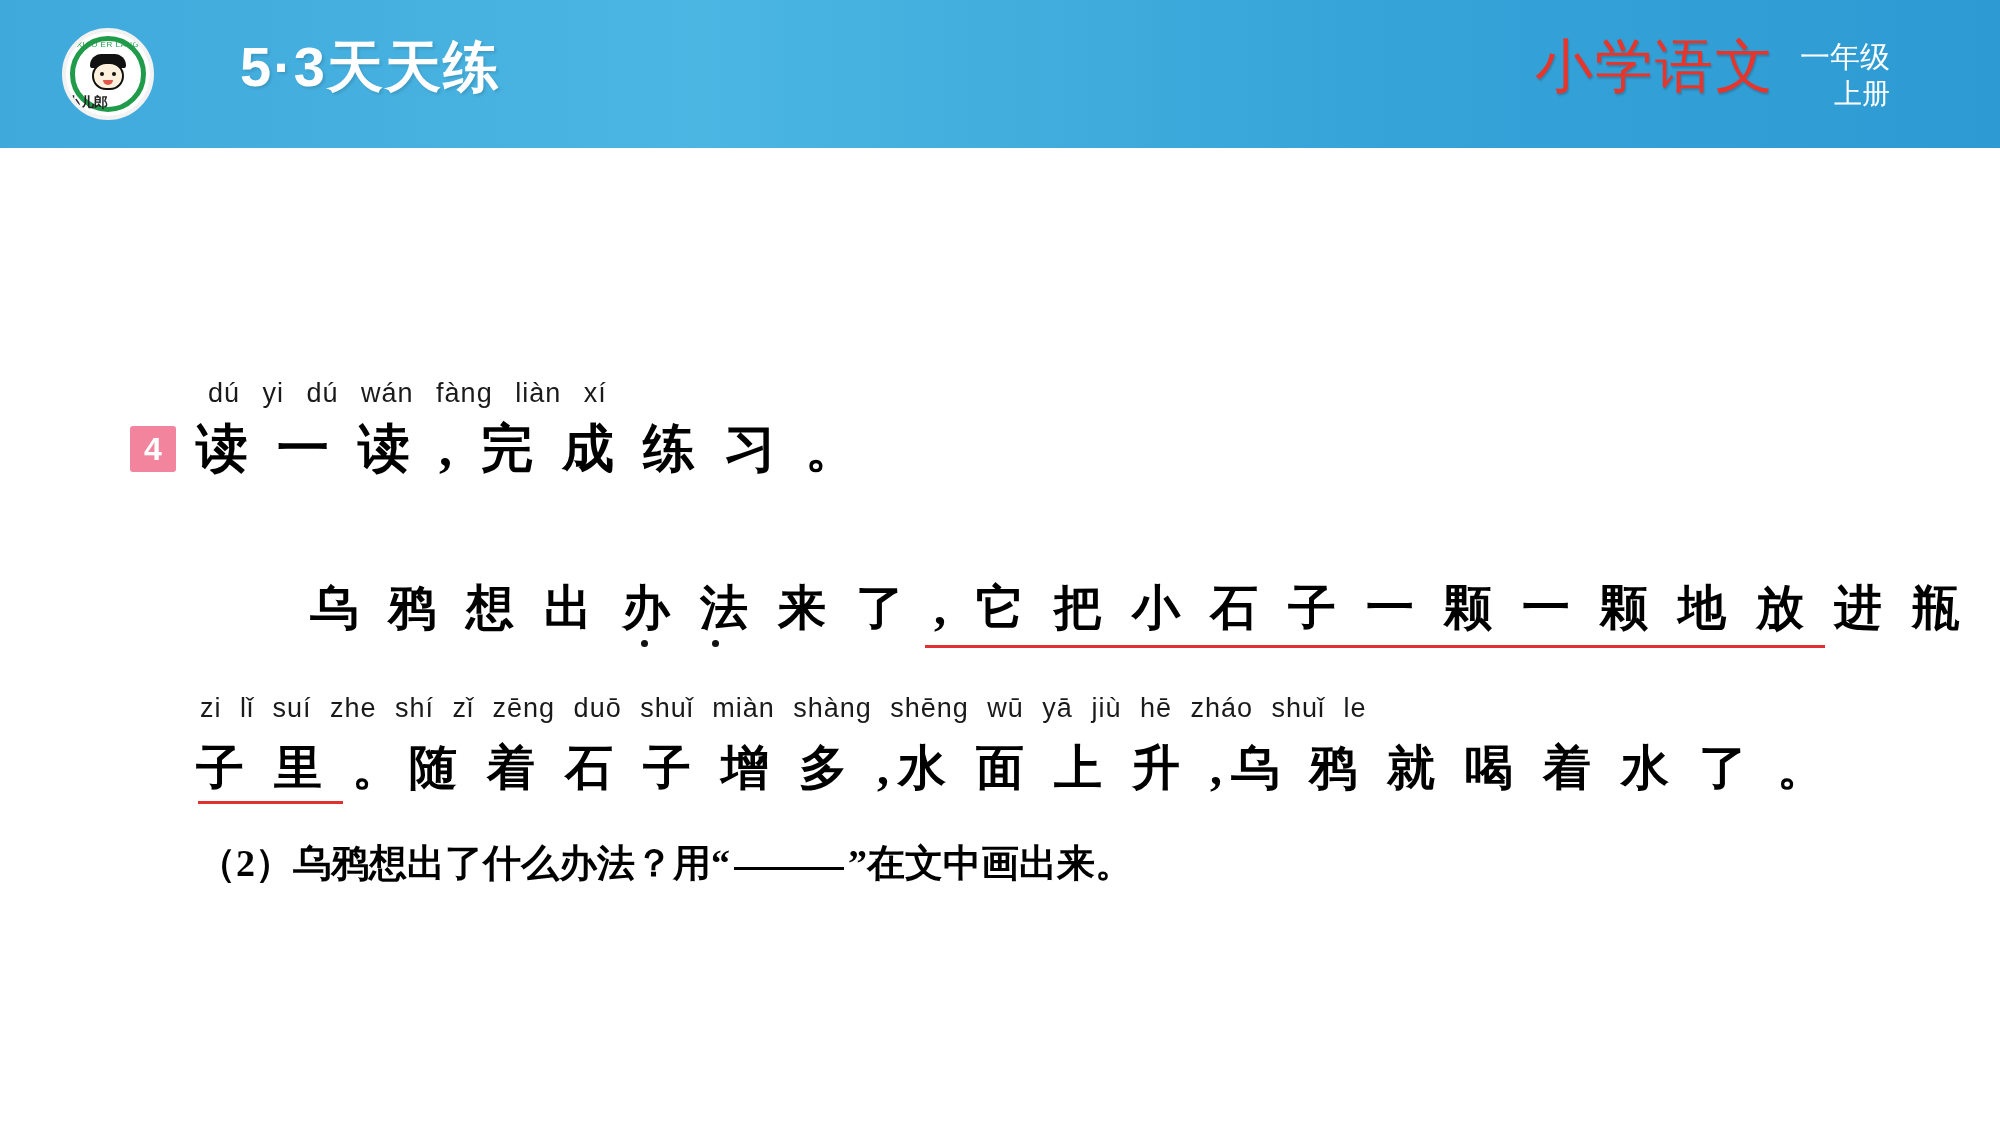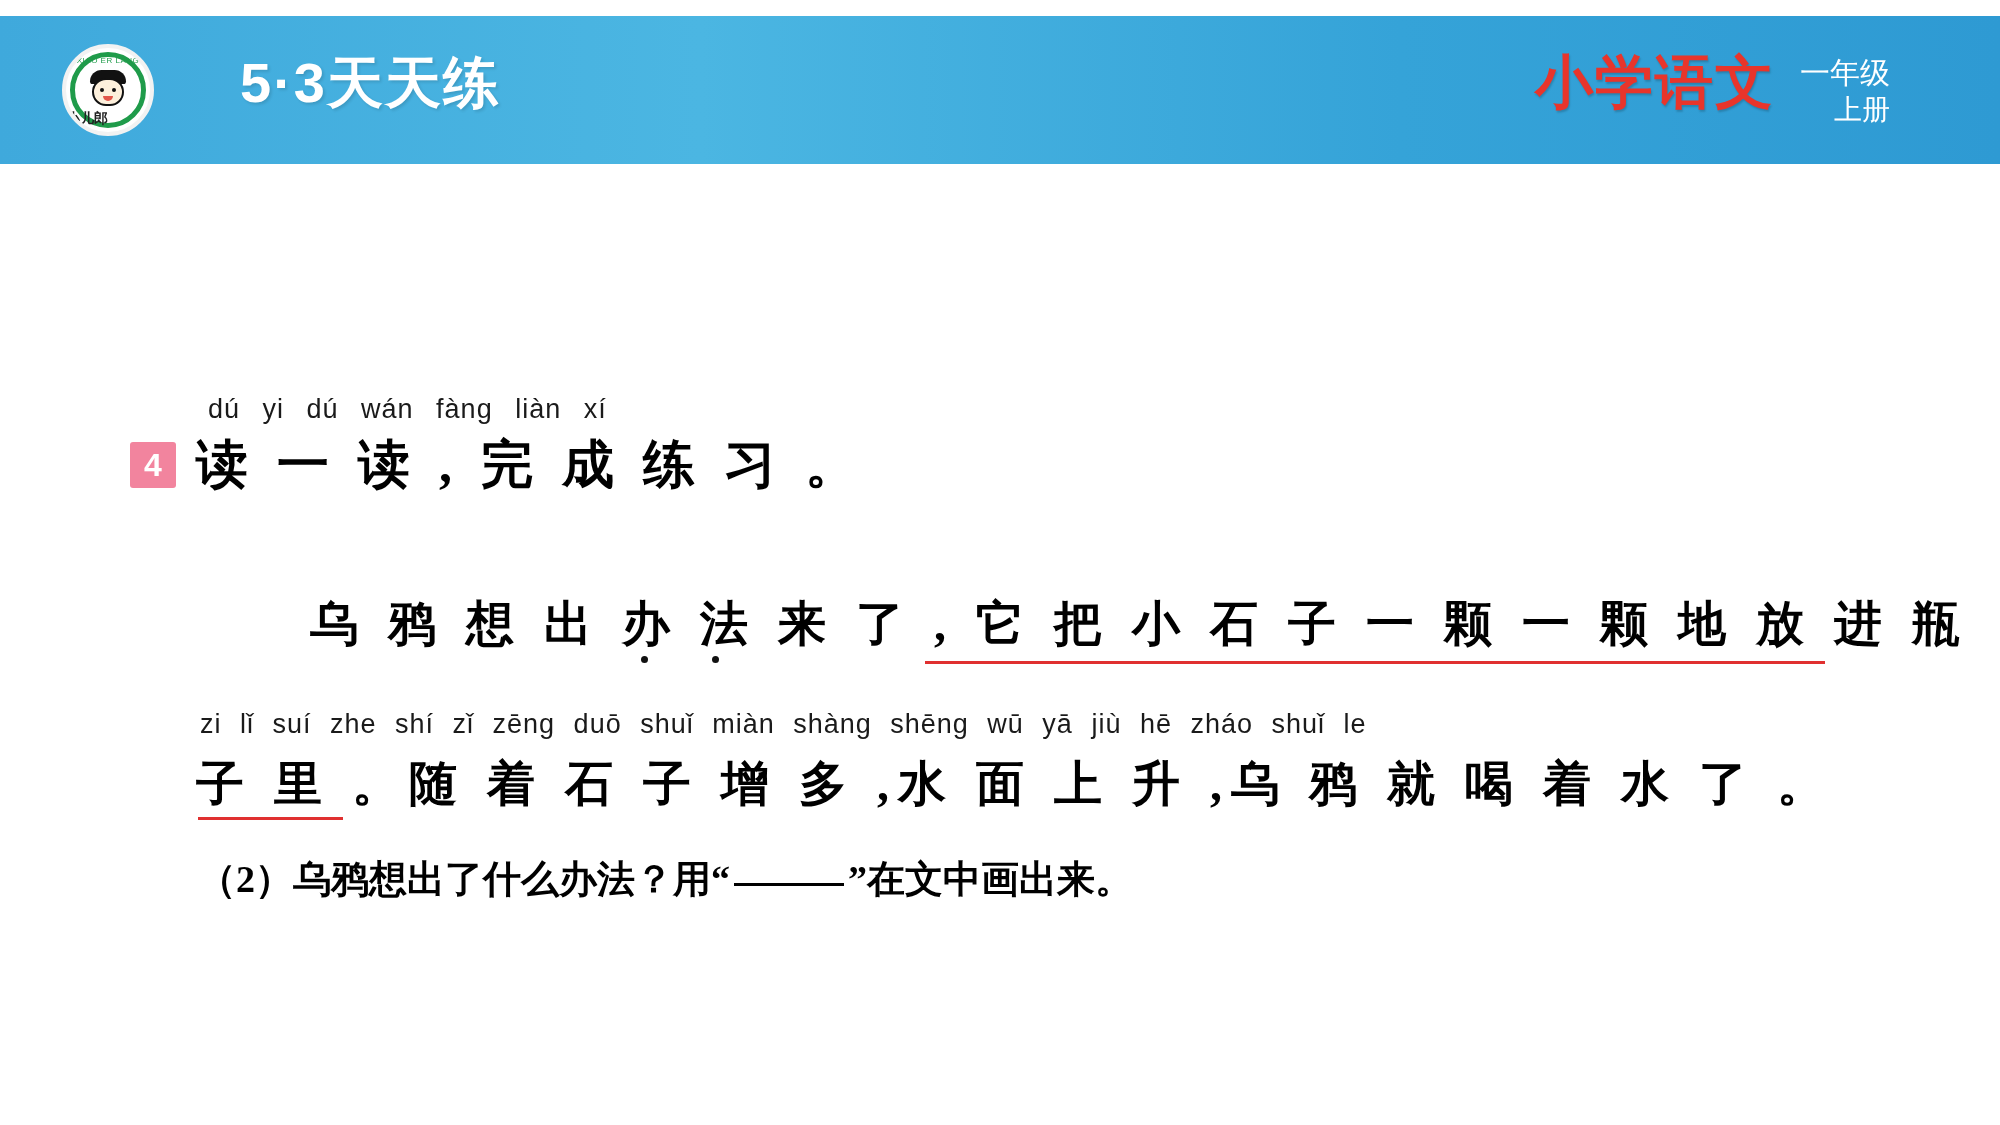--- a/index.html
+++ b/index.html
@@ -19,21 +19,20 @@
     position: relative;
     width: 2000px;
     height: 148px;
     background: linear-gradient(90deg, #3fa9dc 0%, #4bb6e2 35%, #35a3d8 70%, #2e9ad3 100%);
     box-sizing: border-box;
   }
   .header-inner {
     position: relative;
     width: 100%;
     height: 100%;
-    margin-top: 16px;
   }
   .logo {
     position: absolute;
     left: 62px;
     top: 28px;
     width: 92px;
     height: 92px;
     border-radius: 50%;
     background: #ffffff;
     border: 4px solid #f2f2f2;
@@ -117,21 +116,21 @@
     color: #ffffff;
     letter-spacing: 2px;
     text-shadow: 2px 2px 3px rgba(0,0,0,0.12);
   }
 
   .subject-title {
     position: absolute;
     right: 225px;
     top: 28px;
     font-size: 58px;
-    font-weight: bold;
+    font-weight: normal;
     color: #e8352b;
     letter-spacing: 2px;
     text-shadow: 1px 2px 2px rgba(0,0,0,0.18);
   }
   .grade-block {
     position: absolute;
     right: 110px;
     top: 38px;
     width: 100px;
     color: #ffffff;

